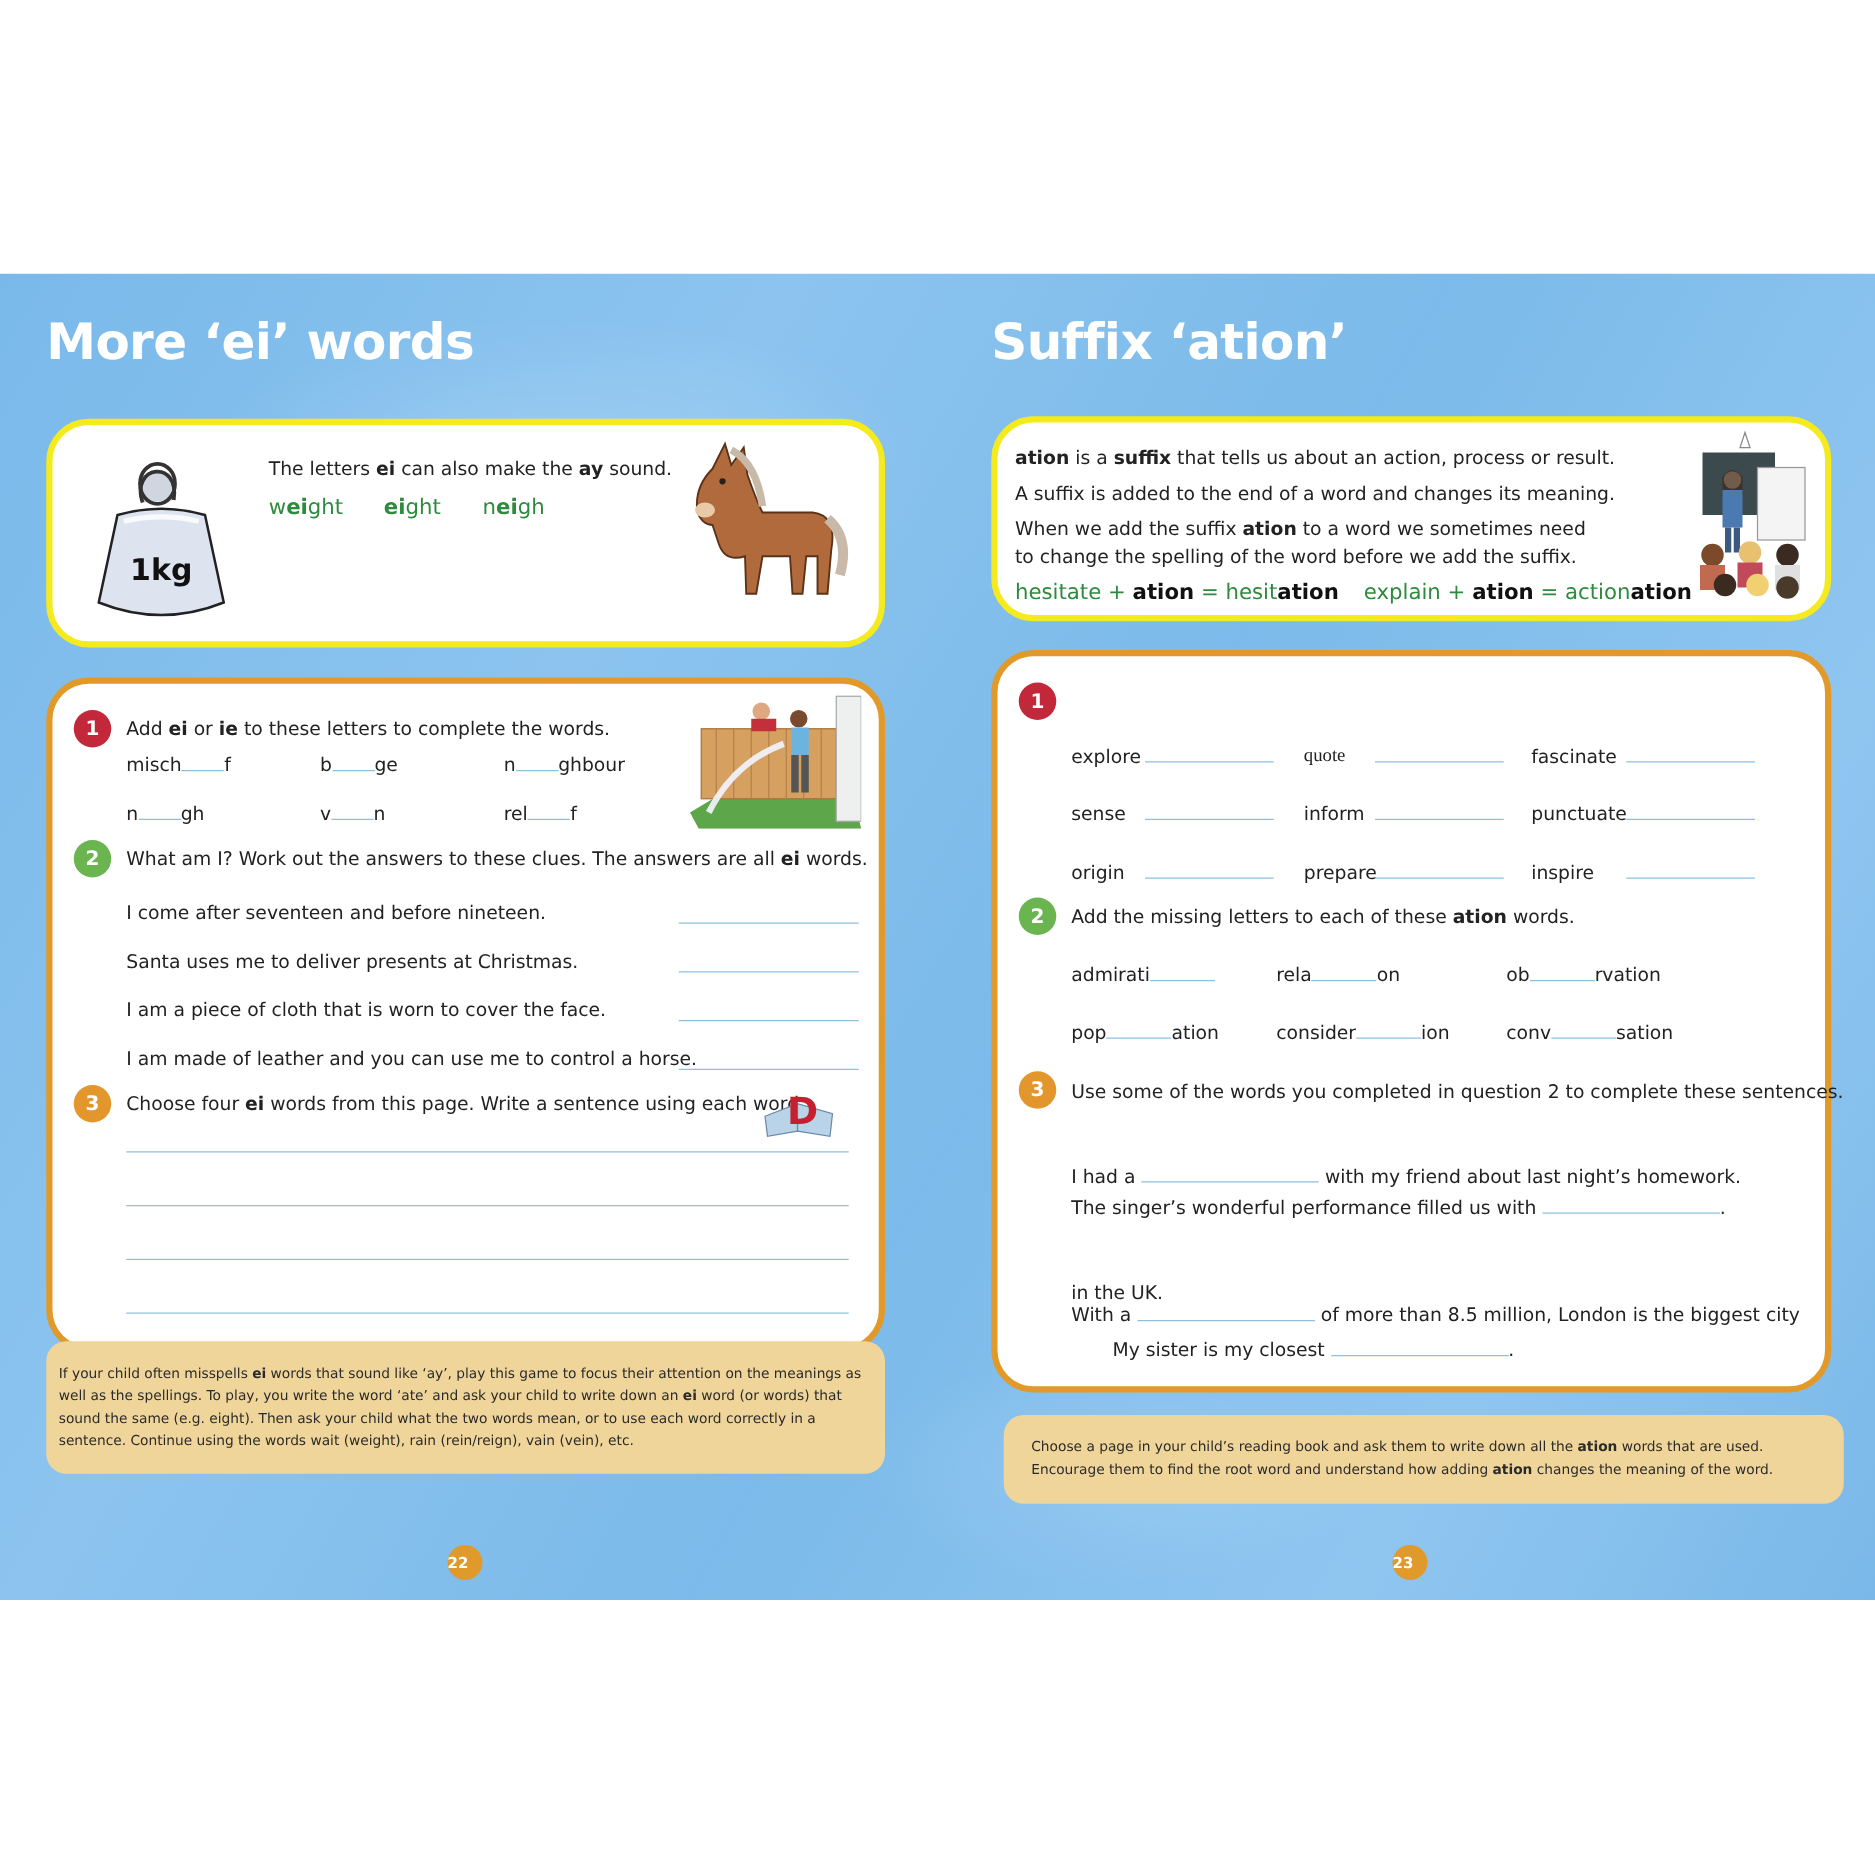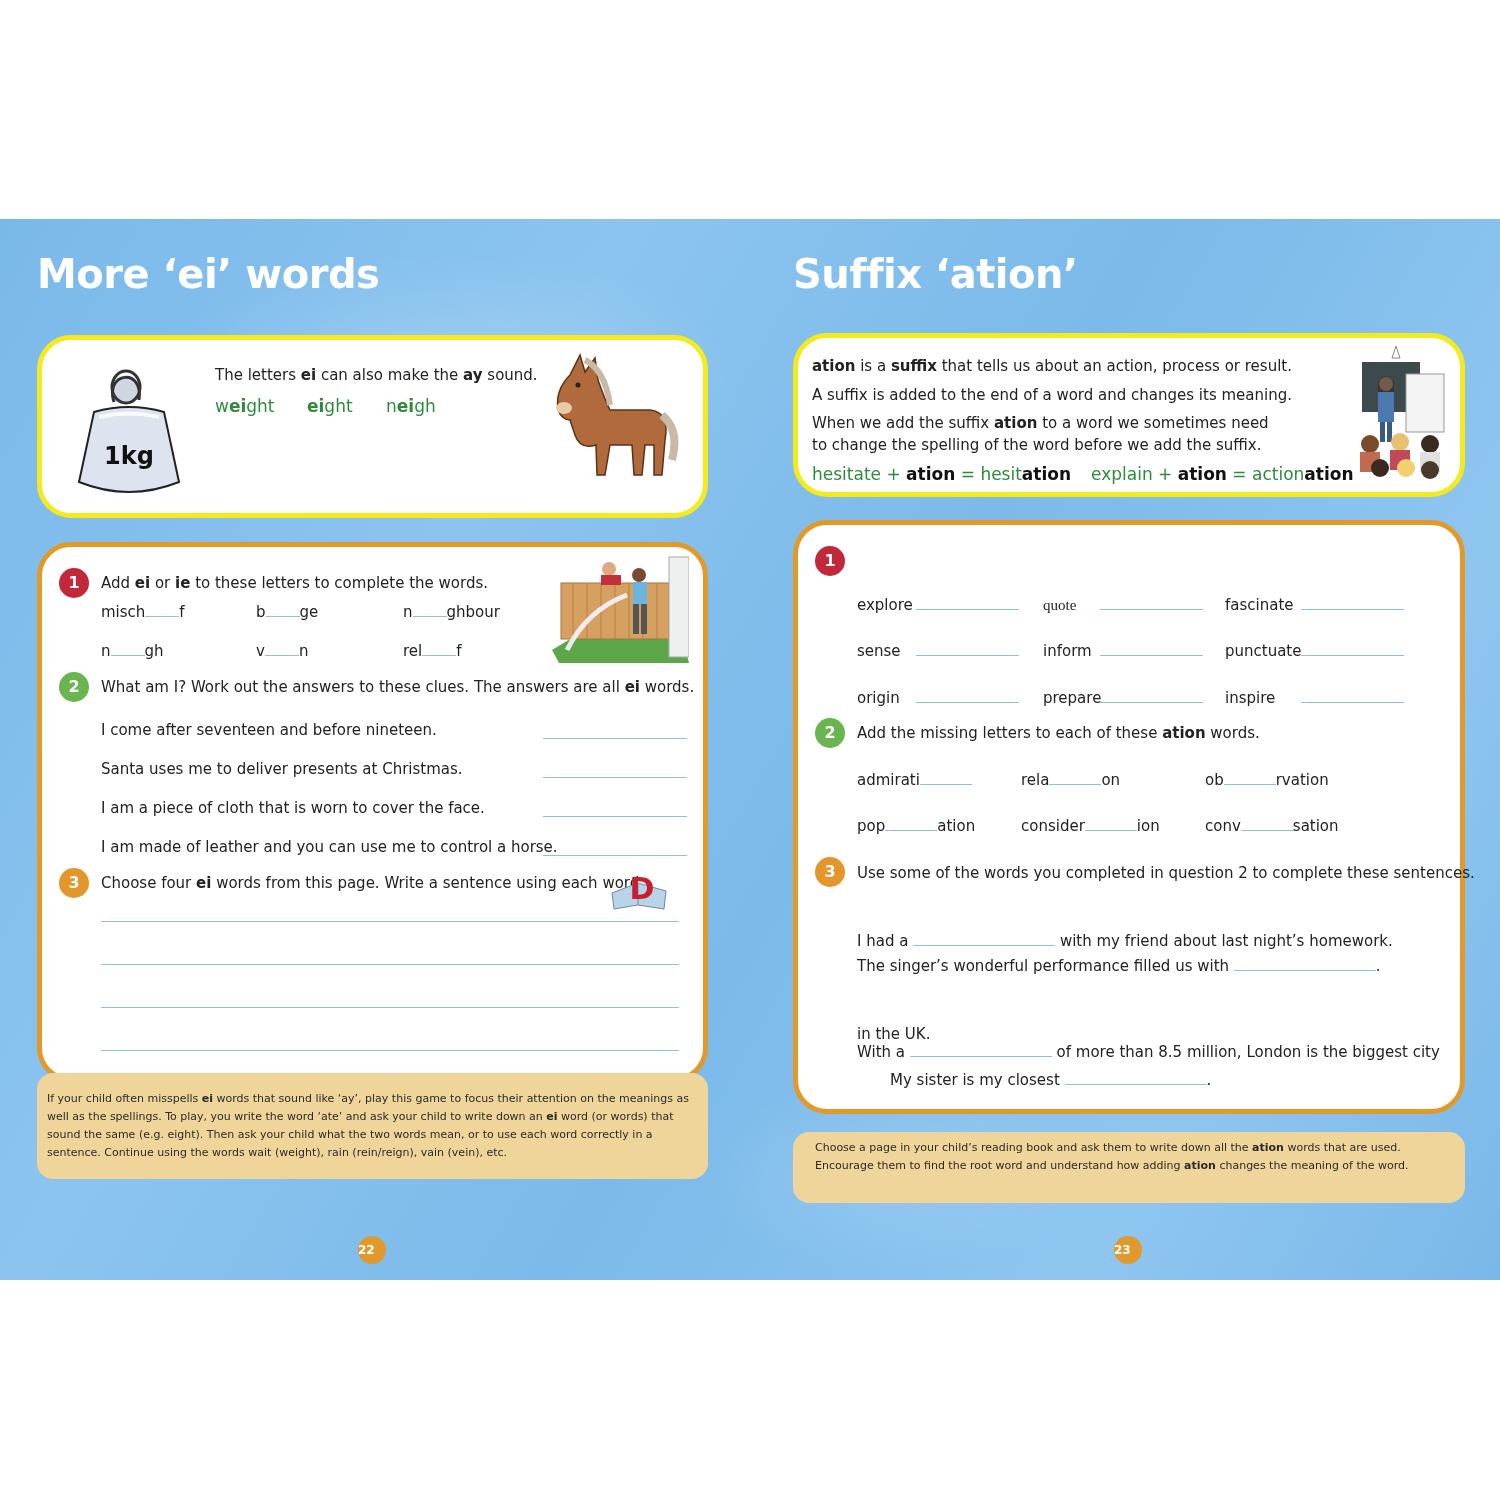--- a/index.html
+++ b/index.html
@@ -238,19 +238,19 @@
       <div class="badge orange" style="left:17px; top:332px;">3</div>
       <div class="abs txt" style="left:59px; top:339px;">Use some of the words you completed in question 2 to complete these sentences.</div>
 
       <div class="abs txt" style="left:59px; top:407px;"><span>I had a </span><span class="blank" style="width:142px"></span><span> with my friend about last night’s homework.</span></div>
       <div class="abs txt" style="left:59px; top:432px;"><span>The singer’s wonderful performance filled us with </span><span class="blank" style="width:142px"></span><span>.</span></div>
       <div class="abs txt" style="left:59px; top:478px;margin-top:40px;"><span>With a </span><span class="blank" style="width:142px"></span><span> of more than 8.5 million, London is the biggest city</span></div>
       <div class="abs txt" style="left:59px; top:500px;">in the UK.</div>
       <div class="abs txt" style="left:59px; top:546px;margin-left:33px;"><span>My sister is my closest </span><span class="blank" style="width:142px"></span><span>.</span></div>
     </div>
 
-    <div class="note" style="left:43px; top:913px; width:672px; height:71px; padding:7px 22px;">
+    <div class="note" style="left:53px; top:913px; width:672px; height:71px; padding:17px 22px;">
       <span>Choose a page in your child’s reading book and ask them to write down all the </span><b>ation</b><span> words that are used. Encourage them to find the root word and understand how adding </span><b>ation</b><span> changes the meaning of the word.</span>
     </div>
 
     <div class="pnum" style="left:364px; top:1017px;">23</div>
   </div>
 </div>
 
 </body></html>

